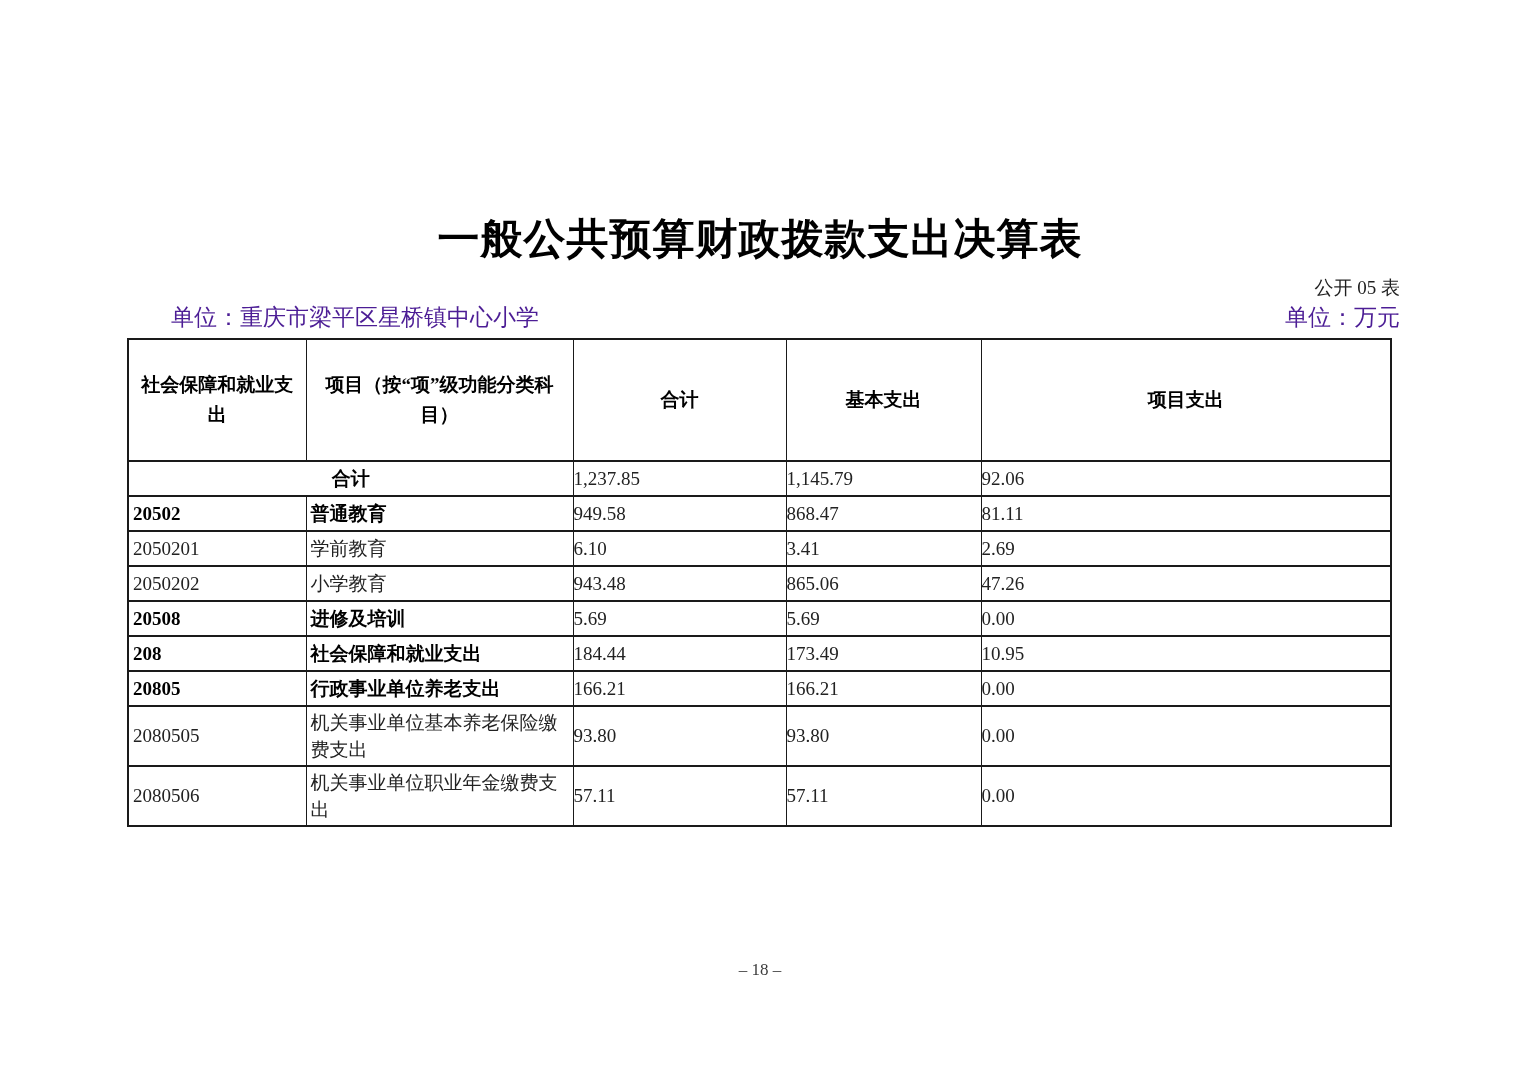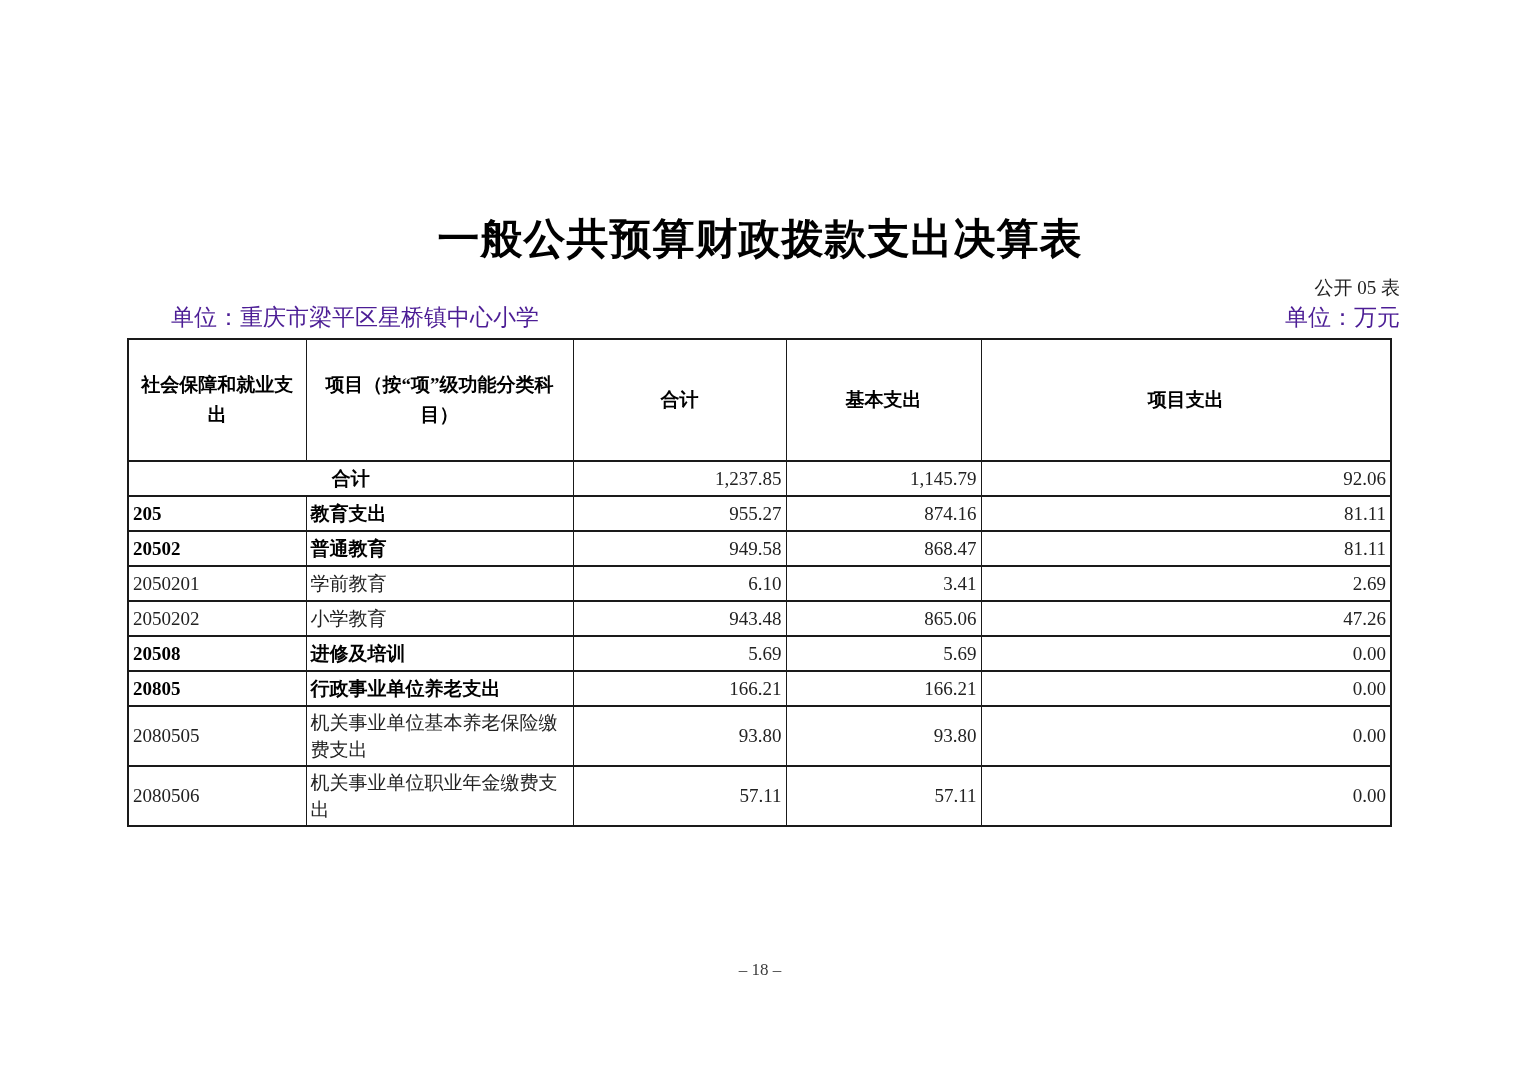--- a/index.html
+++ b/index.html
@@ -74,21 +74,21 @@
   .budget-table th {
     font-weight: bold;
     text-align: center;
     color: #000000;
   }
   .hrow1 th { height: 26px; }
   .hrow2 th { height: 120px; line-height: 30px; padding: 0 6px; }
   .budget-table td { height: 29px; }
   td.code  { text-align: left;  padding-left: 4px; }
   td.name  { text-align: left;  padding: 2px 4px; line-height: 27px; }
-  td.num   { text-align: right; padding-right: 4px; }
+  td.num   { padding-right: 4px; }
   td.merged { text-align: center; font-weight: bold; color: #000000; }
   tr.bold td.code, tr.bold td.name { font-weight: bold; color: #000000; }
   .footer {
     position: absolute;
     top: 959px;
     left: 0;
     width: 100%;
     text-align: center;
     font-size: 17px;
     line-height: 22px;
@@ -127,27 +127,20 @@
       </tr>
     </thead>
     <tbody>
         <tr class="bold">
           <td class="name merged" colspan="2">合计</td>
           <td class="num">1,237.85</td>
           <td class="num">1,145.79</td>
           <td class="num">92.06</td>
         </tr>
         <tr class="bold">
-          <td class="code">205</td>
-          <td class="name">教育支出</td>
-          <td class="num">955.27</td>
-          <td class="num">874.16</td>
-          <td class="num">81.11</td>
-        </tr>
-        <tr class="bold">
           <td class="code">20502</td>
           <td class="name">普通教育</td>
           <td class="num">949.58</td>
           <td class="num">868.47</td>
           <td class="num">81.11</td>
         </tr>
         <tr>
           <td class="code">2050201</td>
           <td class="name">学前教育</td>
           <td class="num">6.10</td>
@@ -160,20 +153,27 @@
           <td class="num">943.48</td>
           <td class="num">865.06</td>
           <td class="num">47.26</td>
         </tr>
         <tr class="bold">
           <td class="code">20508</td>
           <td class="name">进修及培训</td>
           <td class="num">5.69</td>
           <td class="num">5.69</td>
           <td class="num">0.00</td>
+        </tr>
+        <tr class="bold">
+          <td class="code">208</td>
+          <td class="name">社会保障和就业支出</td>
+          <td class="num">184.44</td>
+          <td class="num">173.49</td>
+          <td class="num">10.95</td>
         </tr>
         <tr class="bold">
           <td class="code">20805</td>
           <td class="name">行政事业单位养老支出</td>
           <td class="num">166.21</td>
           <td class="num">166.21</td>
           <td class="num">0.00</td>
         </tr>
         <tr>
           <td class="code">2080505</td>

